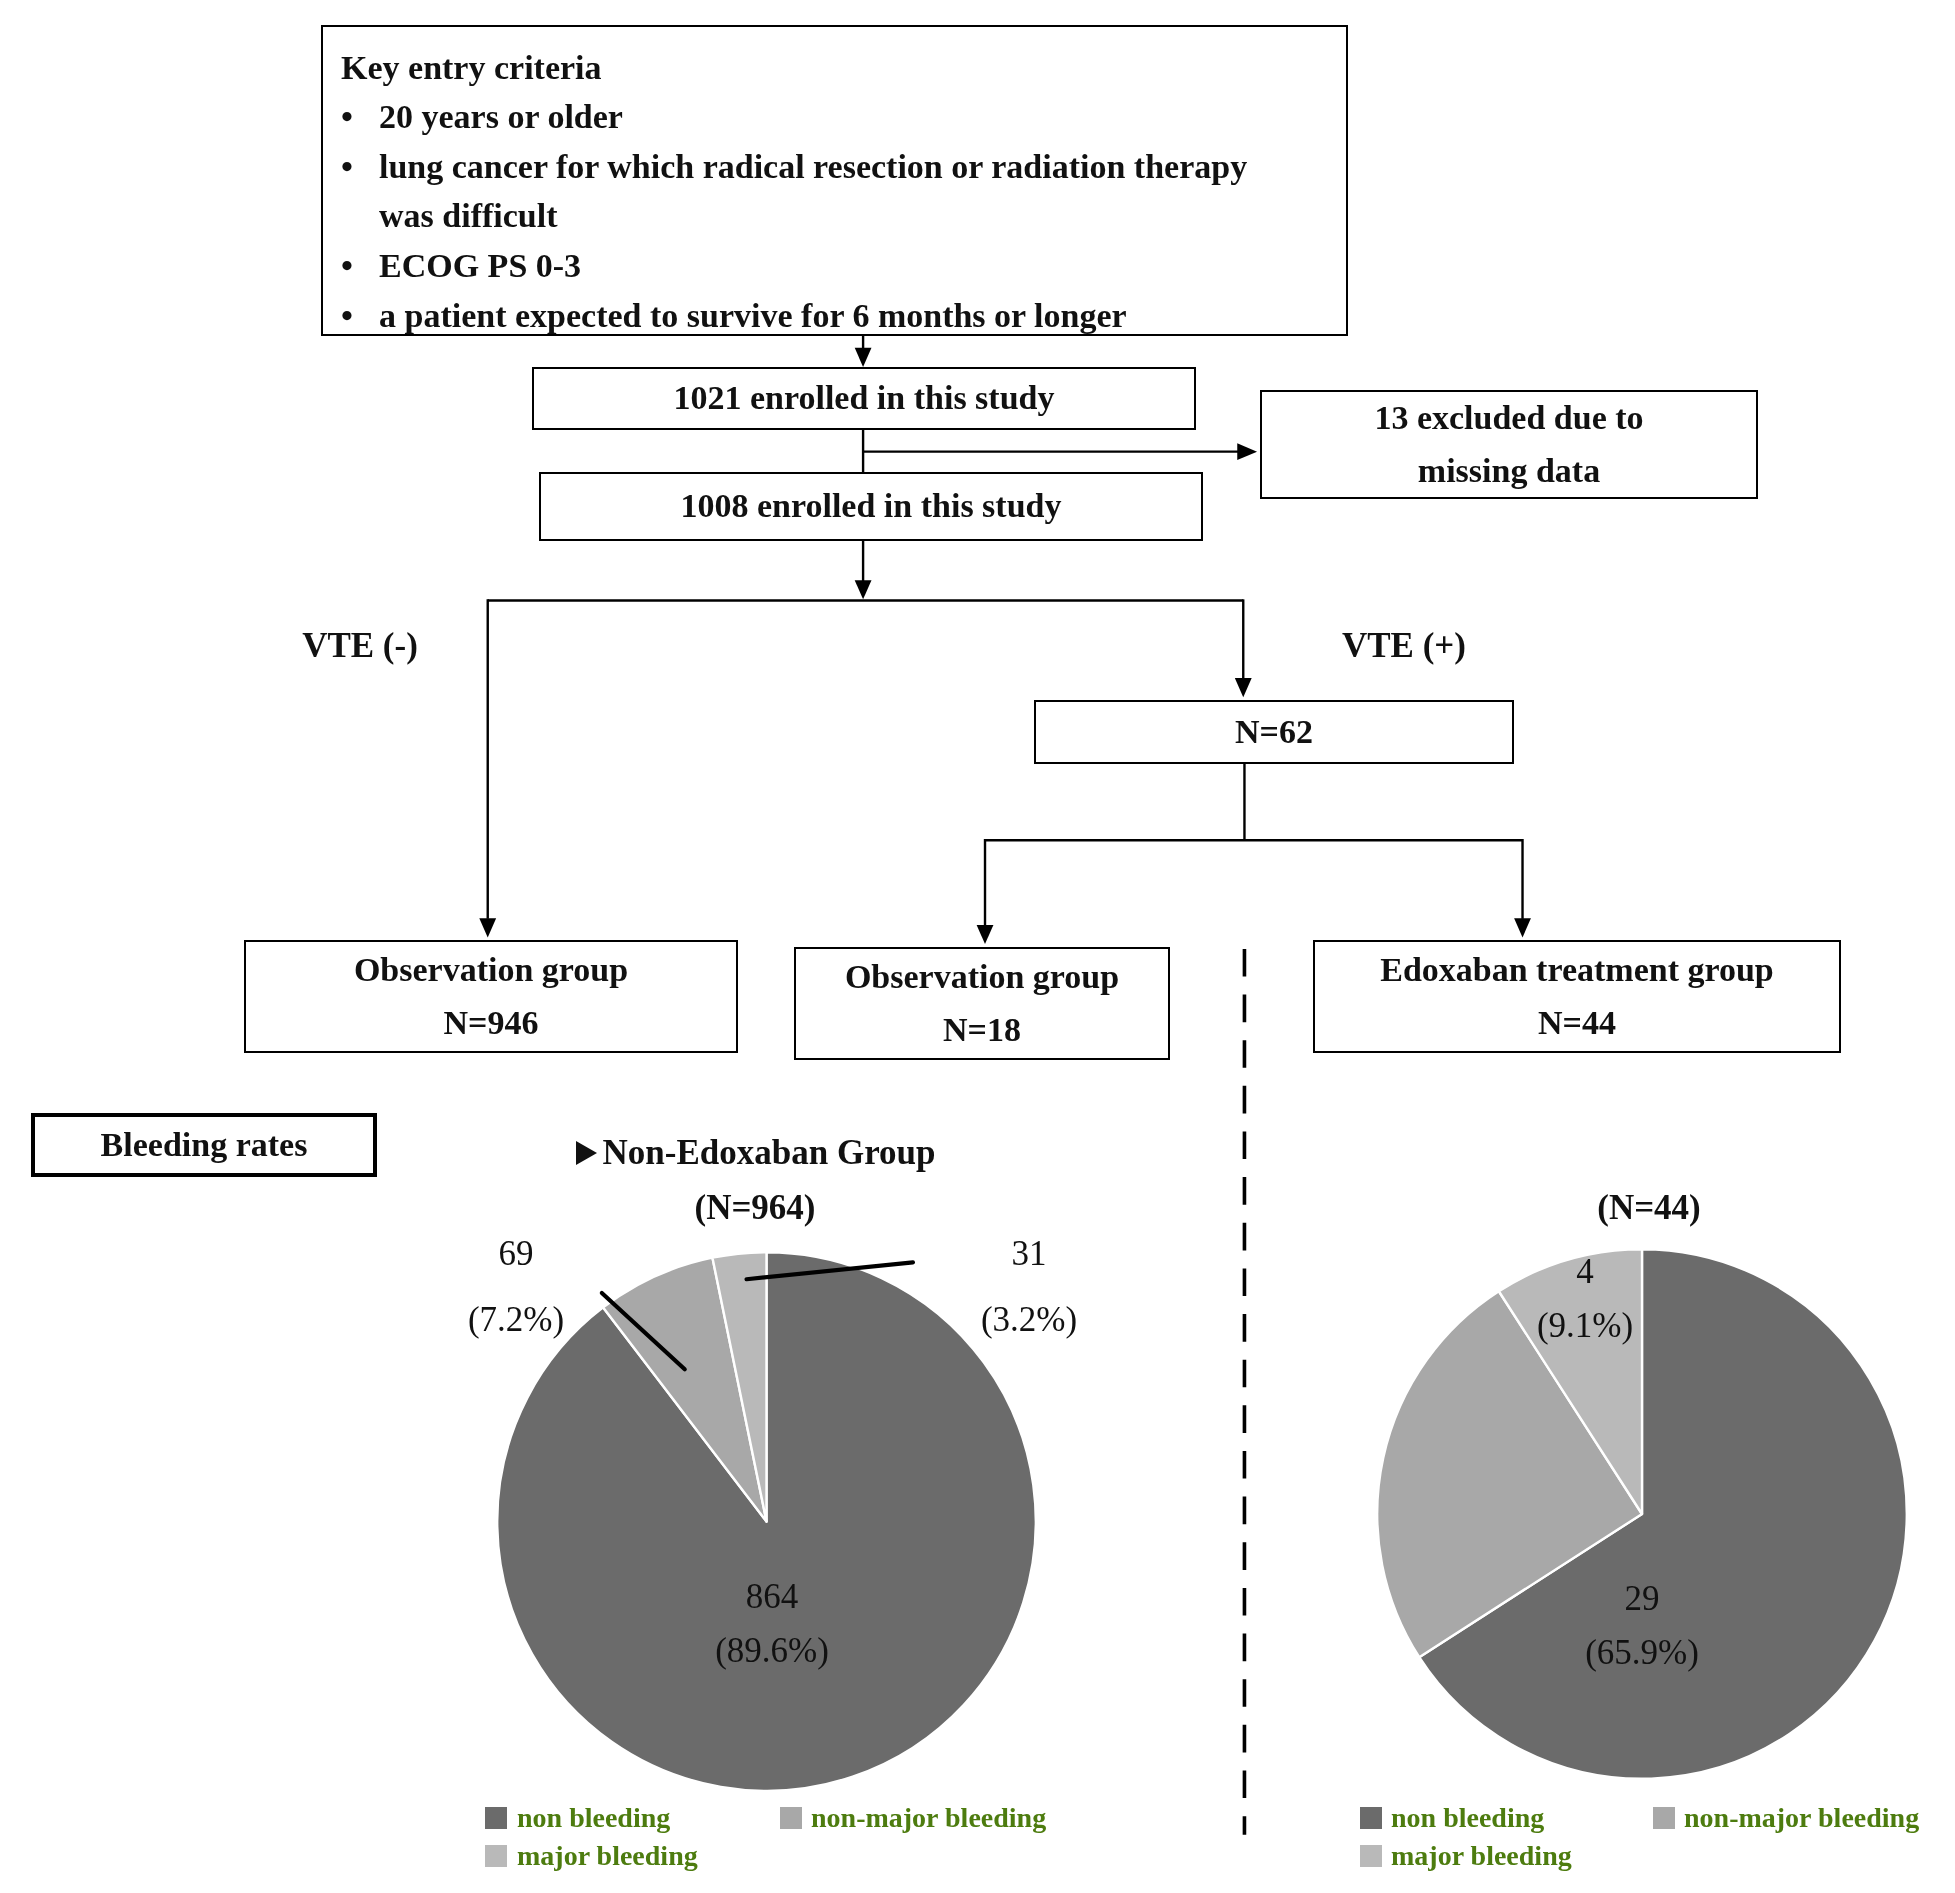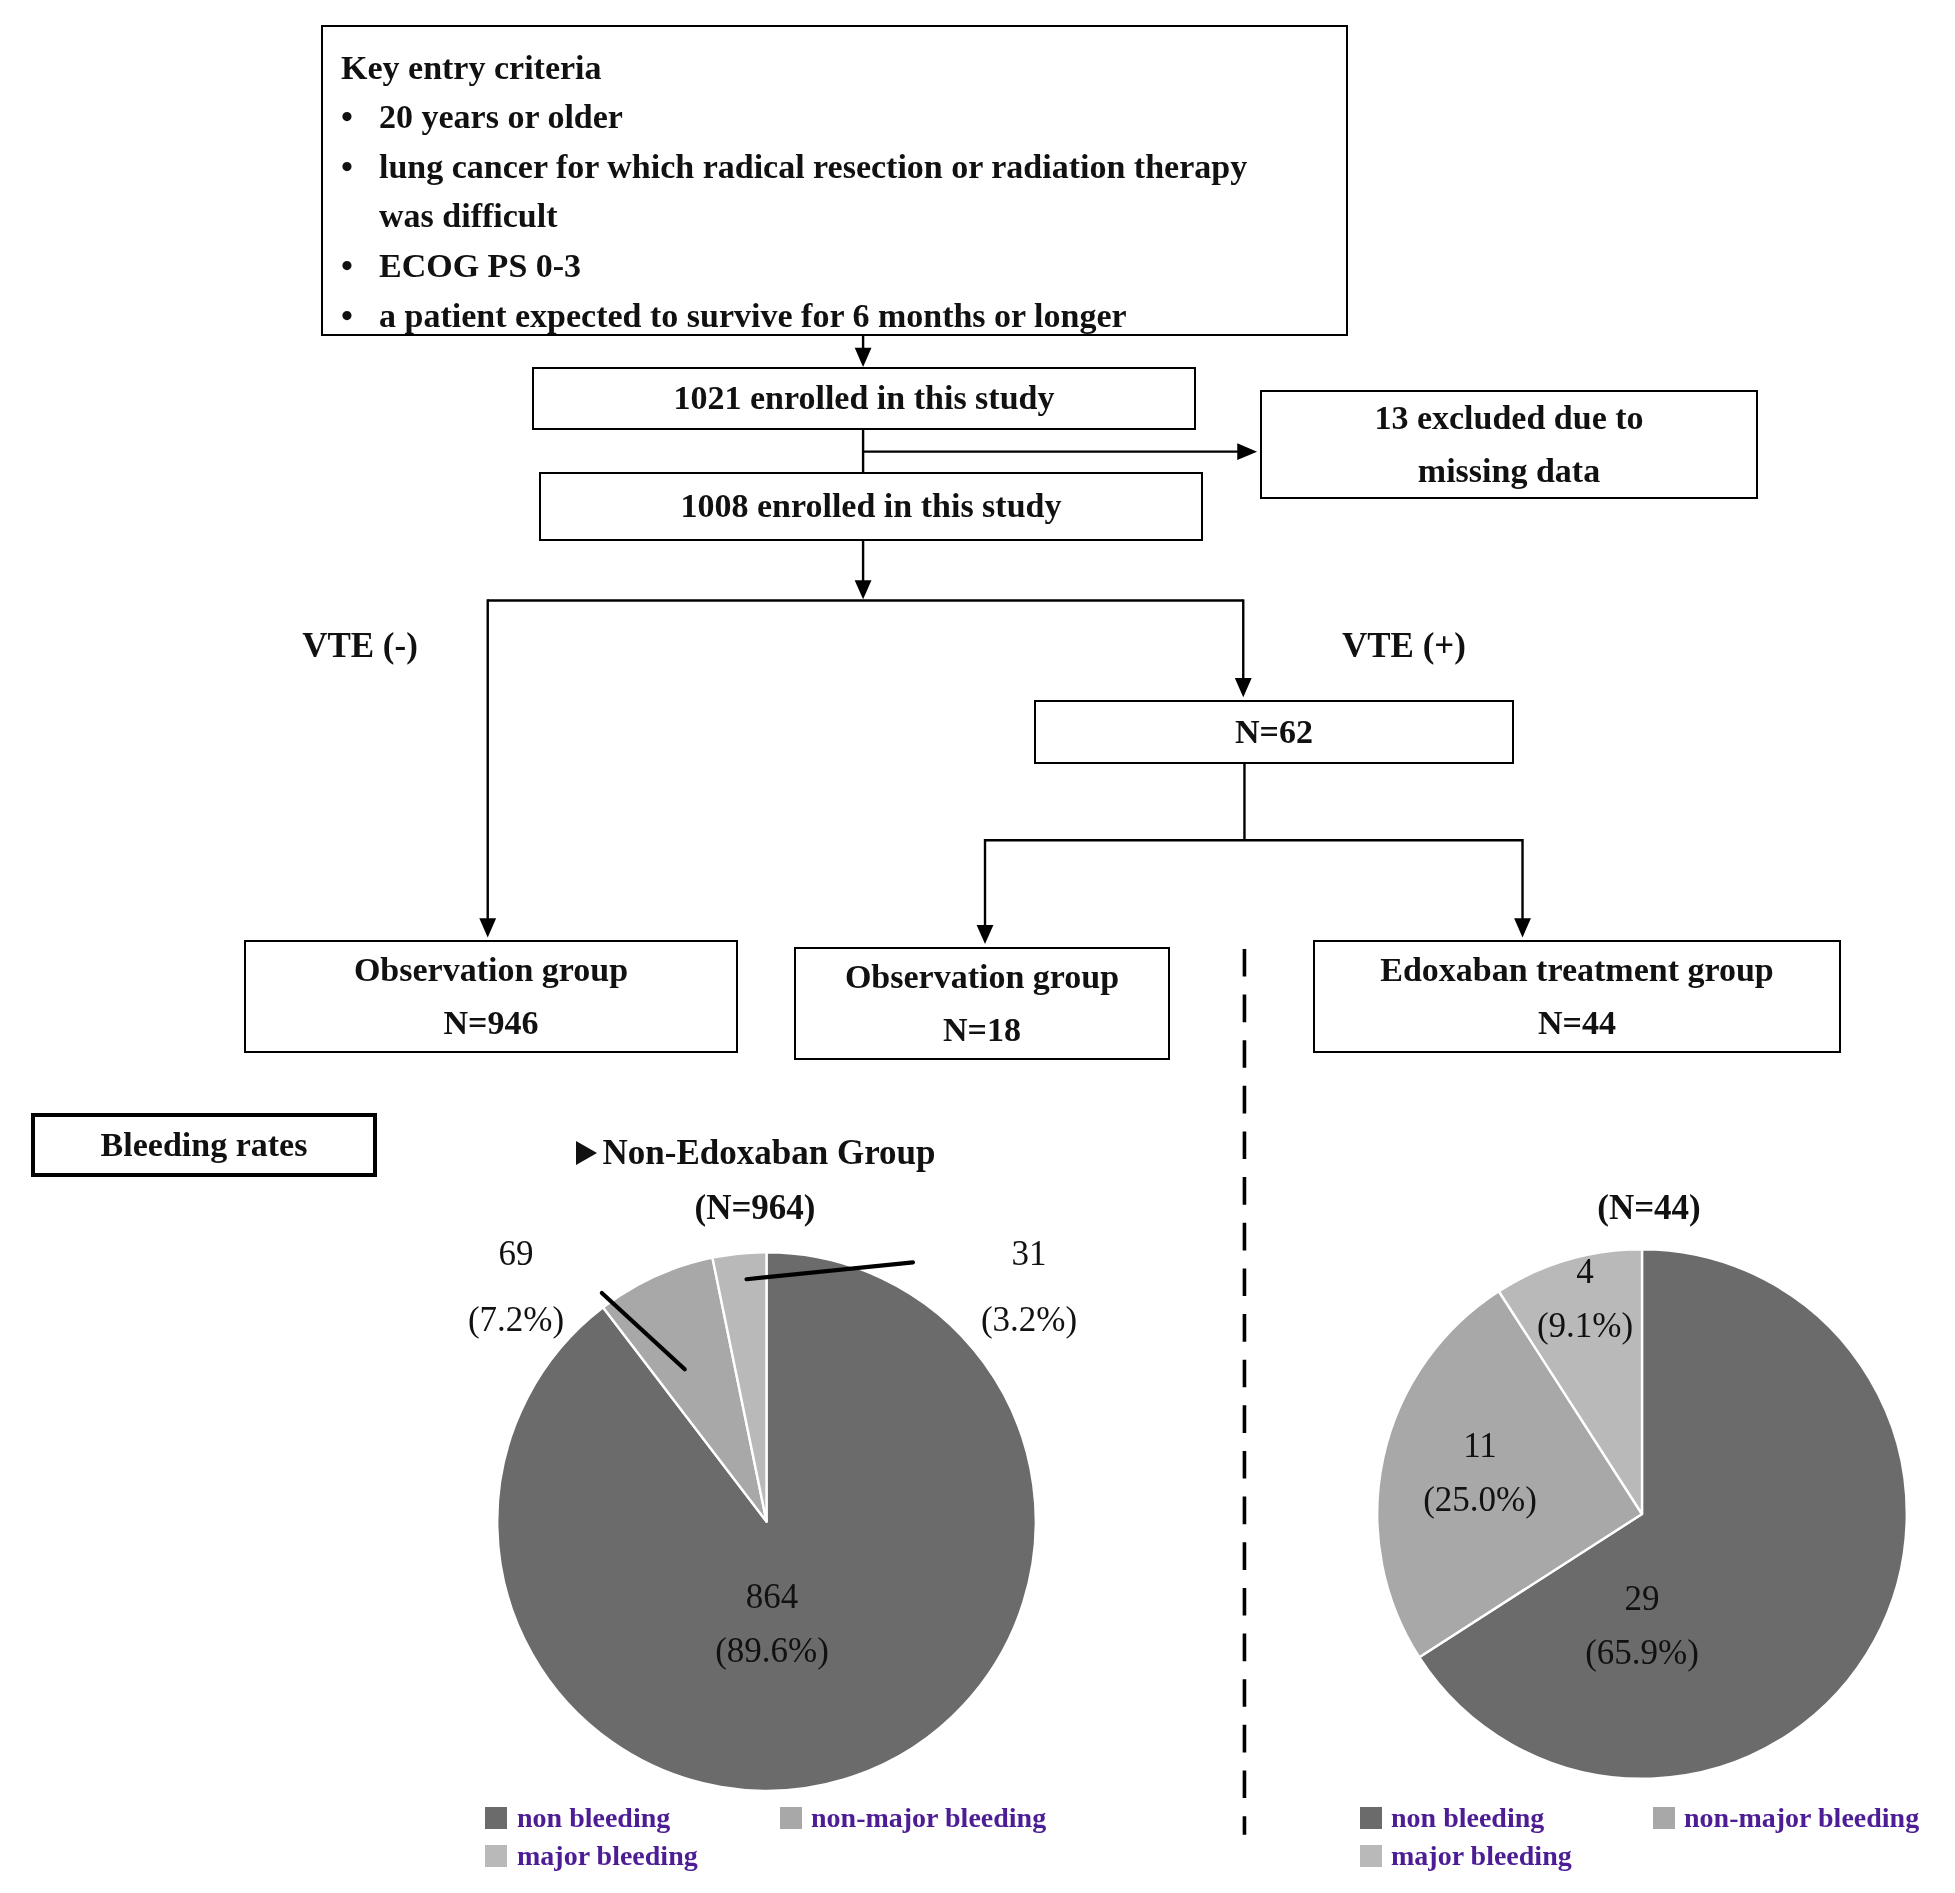--- a/index.html
+++ b/index.html
@@ -20,21 +20,21 @@
   .flabel{position:absolute;z-index:3;font-weight:bold;font-size:35px;text-align:center;}
   .ptitle{position:absolute;z-index:4;font-weight:bold;font-size:35px;text-align:center;
           display:flex;align-items:center;justify-content:center;gap:6px;}
   .tri{width:0;height:0;border-left:21.6px solid #111;border-top:12.6px solid transparent;
        border-bottom:12.6px solid transparent;display:inline-block;}
   .dlabel{position:absolute;z-index:4;font-weight:normal;font-size:35px;line-height:54px;
           text-align:center;}
   .dlabel.wide{line-height:66px;}
   .legend-swatch{position:absolute;z-index:3;width:21.6px;height:21.6px;}
   .legend-label{position:absolute;z-index:3;font-weight:bold;font-size:28px;
-                color:#4c1d95;line-height:34px;white-space:nowrap;}
+                color:#4d7c0f;line-height:34px;white-space:nowrap;}
 </style>
 </head>
 <body>
 
 <div id="figure">
 
   <svg class="layer" width="1955" height="1893" viewBox="0 0 3255 3152">
     <g stroke="#000" stroke-width="4" fill="none">
       <line x1="1437" y1="552" x2="1437" y2="582"></line>
       <line x1="1437" y1="710" x2="1437" y2="786"></line>
@@ -153,24 +153,20 @@
   </div>
   <div class="dlabel" style="left:637px;top:1570px;width:270px;">
     <div>864</div>
     <div>(89.6%)</div>
   </div>
 
   <div class="dlabel" style="left:1480px;top:1245px;width:210px;">
     <div>4</div>
     <div>(9.1%)</div>
   </div>
-  <div class="dlabel" style="left:1375px;top:1419px;width:210px;">
-    <div>11</div>
-    <div>(25.0%)</div>
-  </div>
   <div class="dlabel" style="left:1522px;top:1572px;width:240px;">
     <div>29</div>
     <div>(65.9%)</div>
   </div>
 
   <span class="legend-swatch" style="left: 485px; top: 1807px; background-color: rgb(107, 107, 107);"></span>
   <span class="legend-label" style="left:517px;top:1801px;">non bleeding</span>
   <span class="legend-swatch" style="left: 780px; top: 1807px; background-color: rgb(168, 168, 168);"></span>
   <span class="legend-label" style="left:811px;top:1801px;">non-major bleeding</span>
   <span class="legend-swatch" style="left: 485px; top: 1845px; background-color: rgb(185, 185, 185);"></span>

